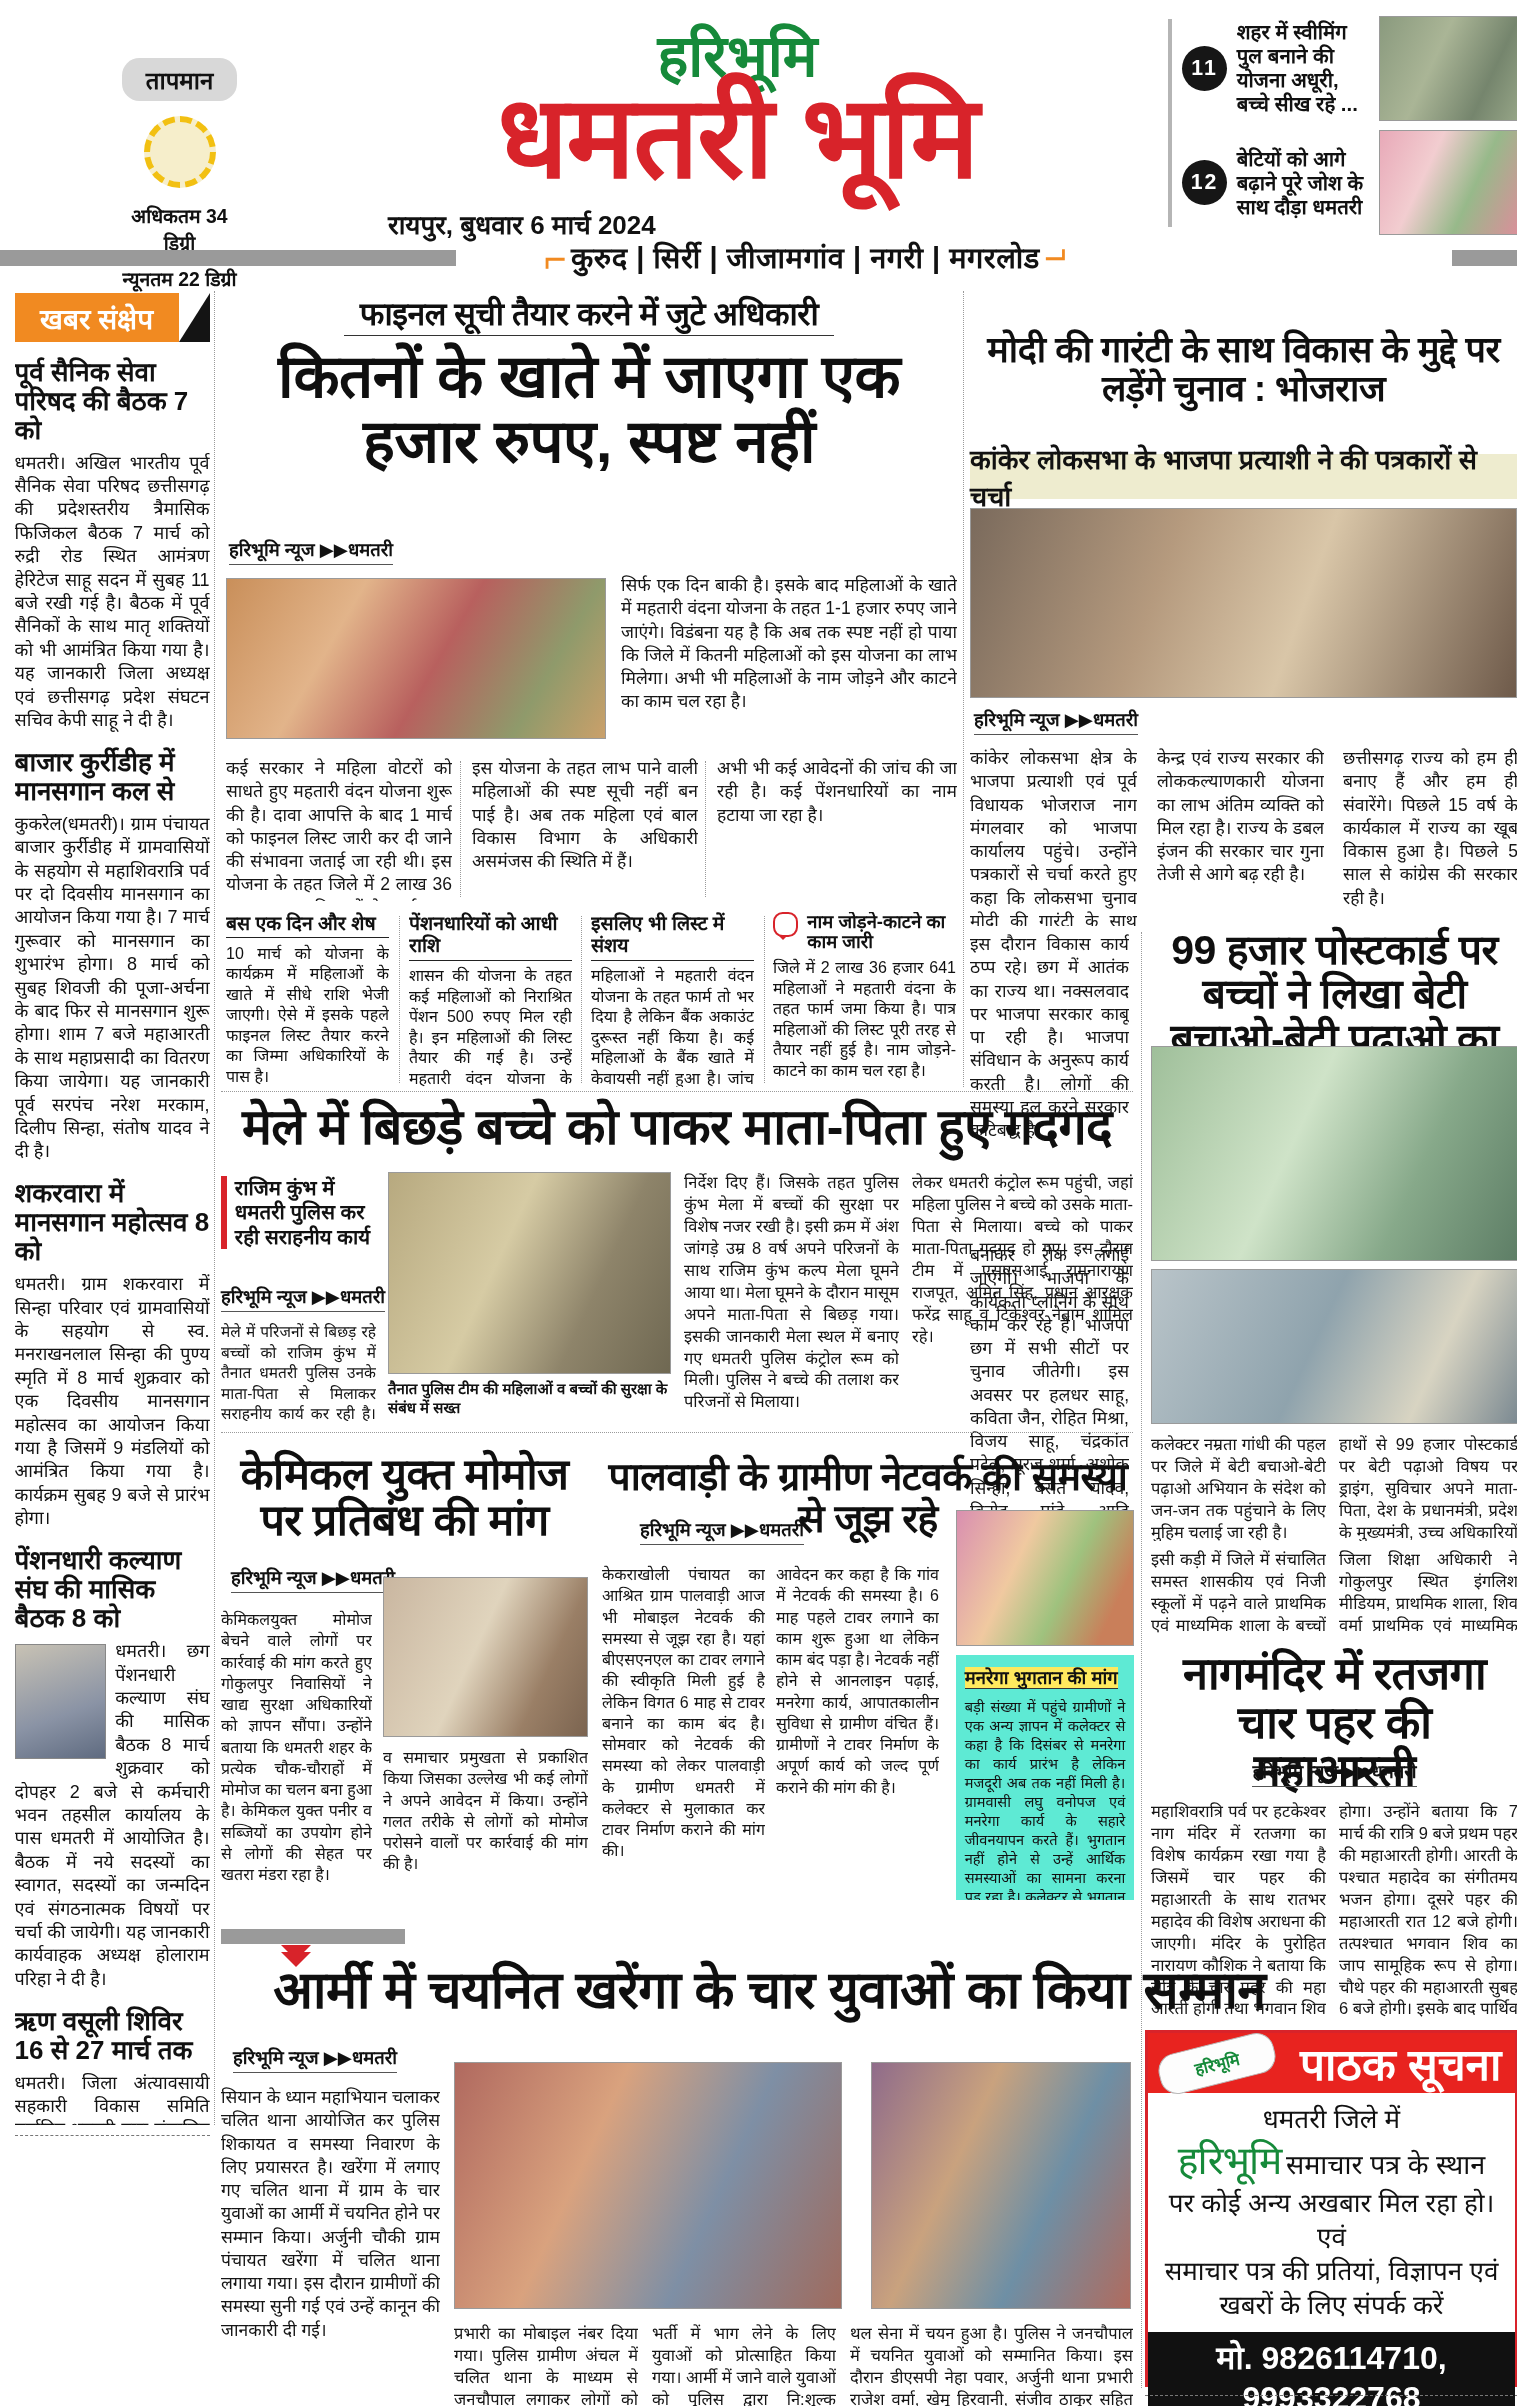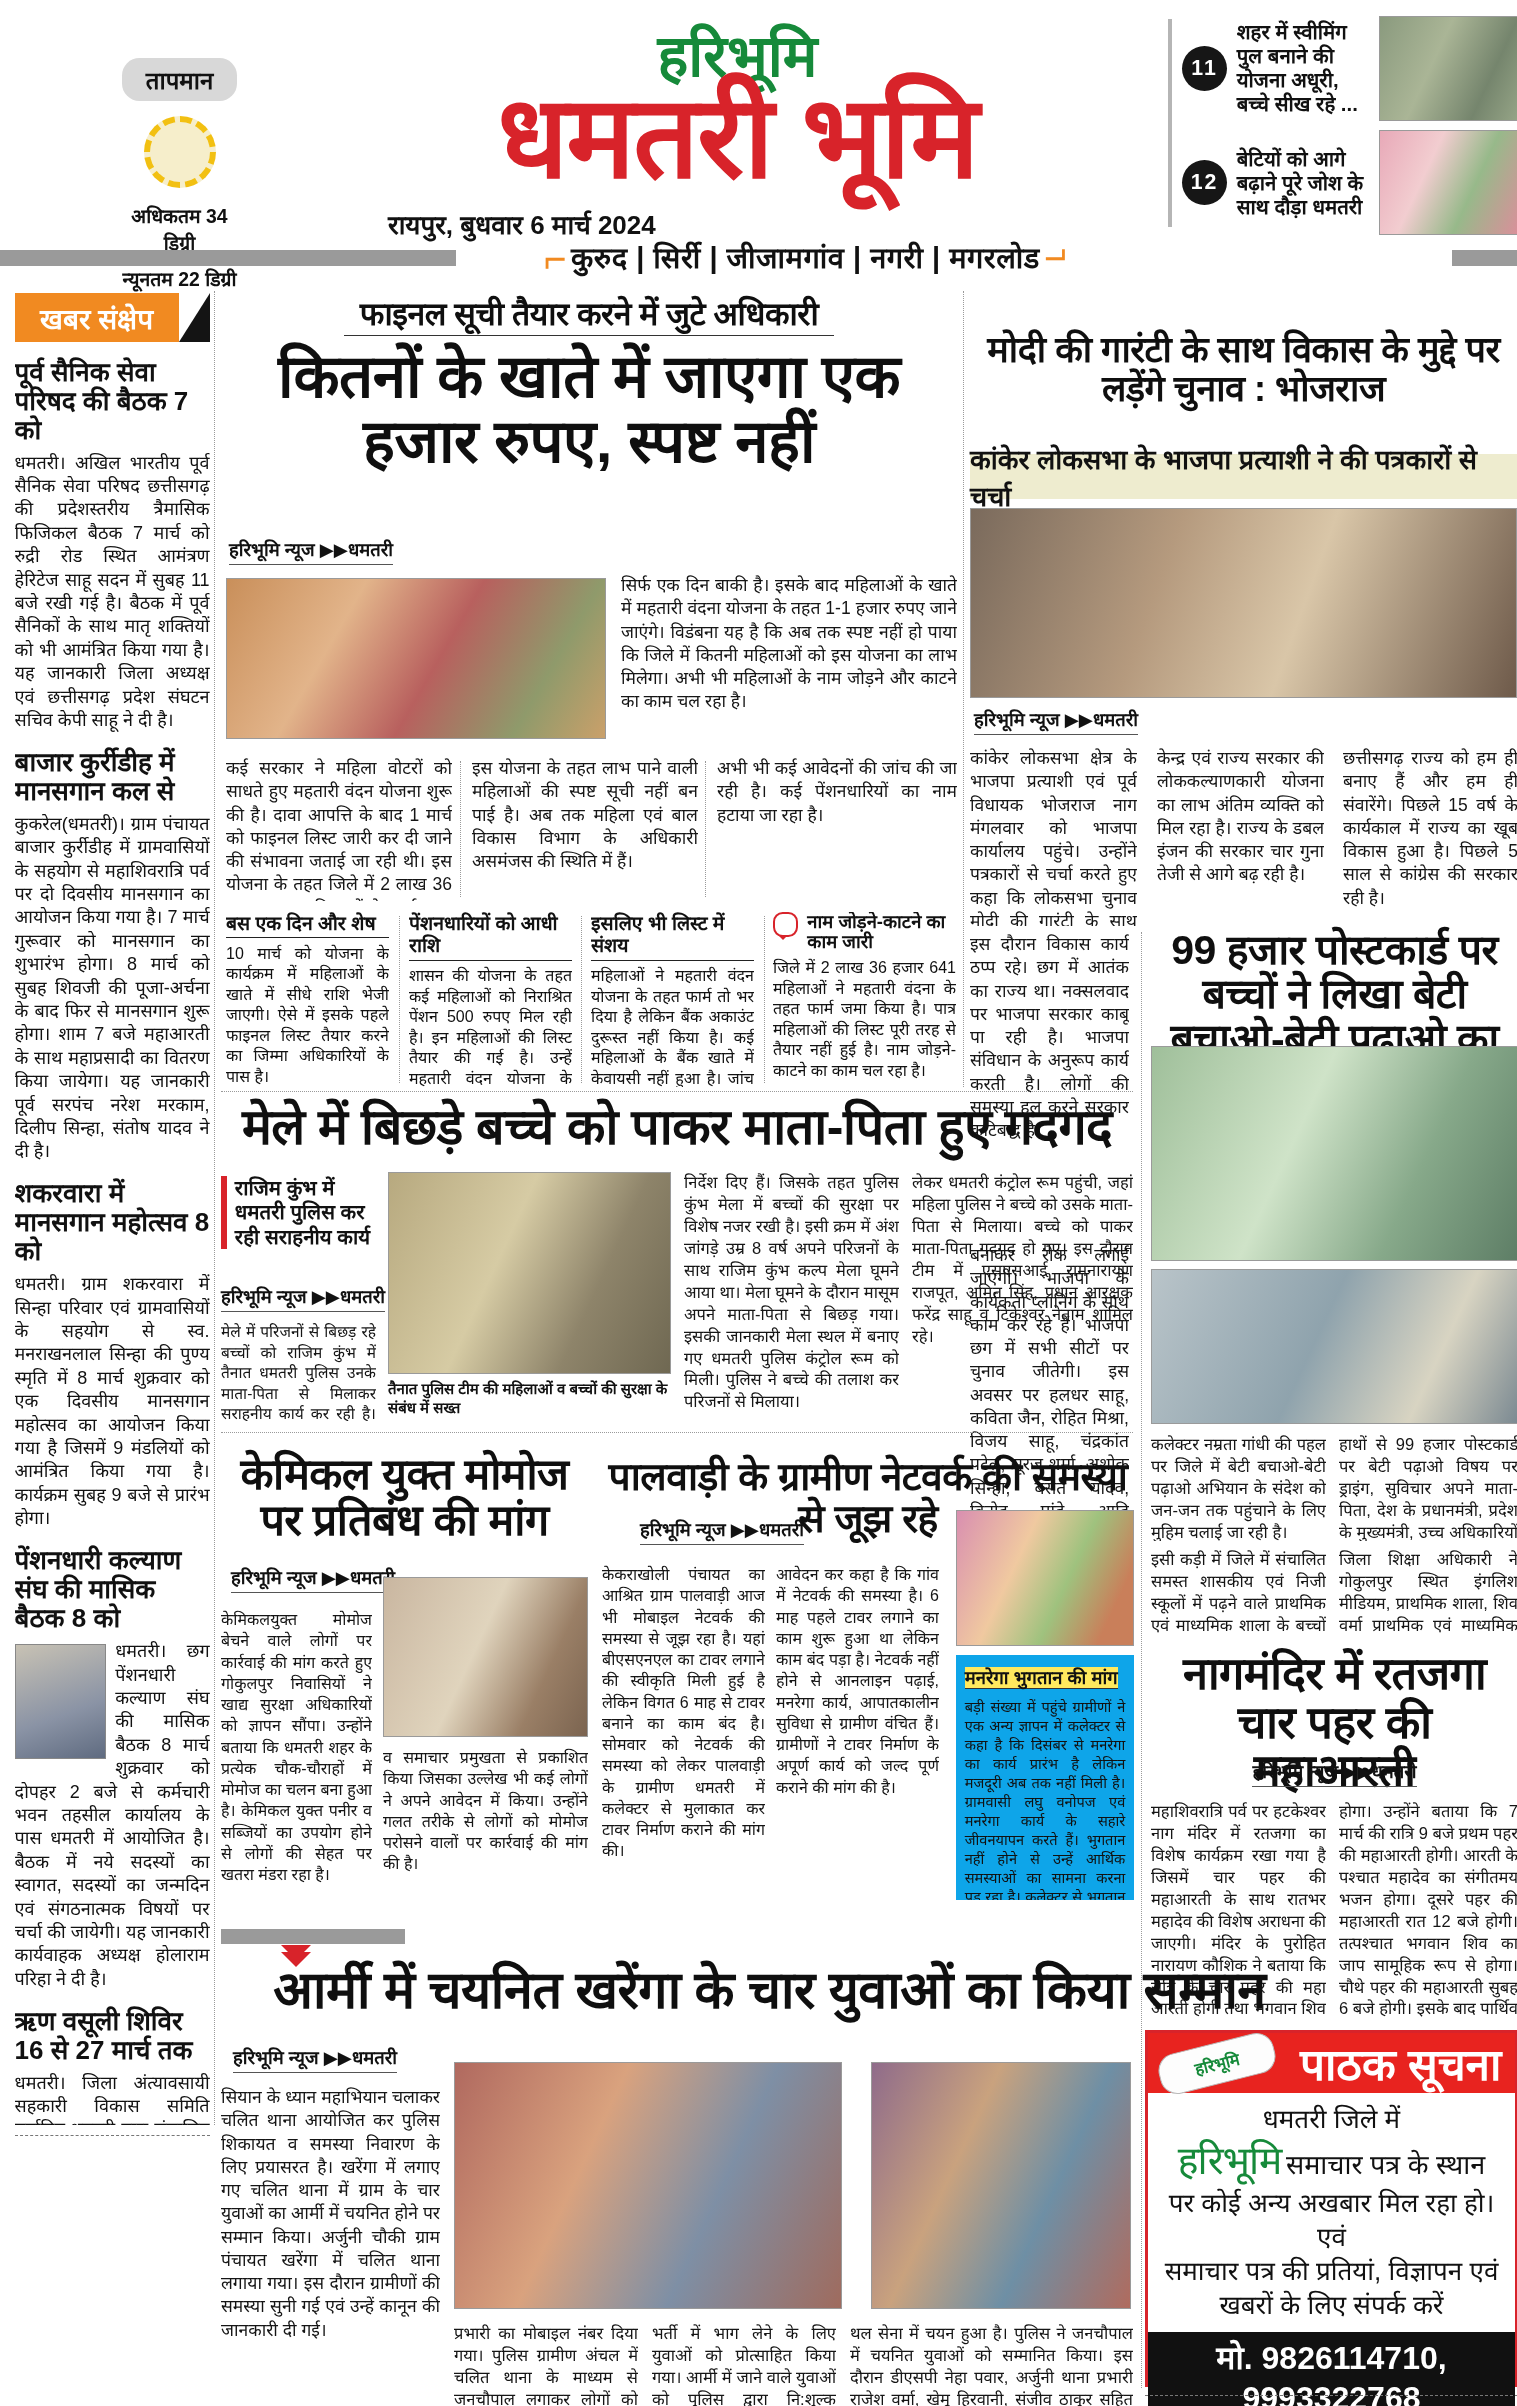--- a/index.html
+++ b/index.html
@@ -38,21 +38,21 @@
   .portrait{float:left;width:89px;height:113px;margin:3.9px 9.7px 3.9px 0;
             background:linear-gradient(160deg,#c8c2b4,#8a93a5 60%,#5f6b80);border:1px solid #888;}
   
   .ibox .t{font-size:19.4px;font-weight:bold;border-bottom:1.9px solid #222;padding-bottom:2.9px;margin-bottom:5.8px;line-height:1.15;}
   .ibox .b{font-size:16px;line-height:1.28;text-align:justify;}
   .chat{width:29px;height:21.3px;border:2.9px solid #d8232a;border-radius:9.7px;display:inline-block;position:relative;margin-right:5.8px;}
   .chat:after{content:"";position:absolute;left:3.9px;bottom:-8.7px;border:4.9px solid transparent;border-top-color:#d8232a;}
   .subhead-band{background:#eeeccf;font-weight:bold;font-size:27px;display:flex;align-items:center;justify-content:center;}
   .box-title-red{border-left:6.8px solid #d8232a;padding-left:7.8px;font-size:20.4px;font-weight:bold;line-height:1.2;}
   .caption{font-size:15px;font-weight:bold;line-height:1.25;}
-  .manrega{background:#0ea5e9;padding:8.7px;box-sizing:border-box;}
+  .manrega{background:#5eead4;padding:8.7px;box-sizing:border-box;}
   .manrega .t{background:#ffe95e;font-weight:bold;font-size:18.4px;display:inline;border-bottom:1.9px solid #333;line-height:1.5;}
   .manrega .b{font-size:14.6px;line-height:1.3;margin-top:6.8px;text-align:justify;}
   .red-kicker{color:#d8232a;font-weight:bold;font-size:32px;}
   .chev{width:0;height:0;border-left:15.5px solid transparent;border-right:15.5px solid transparent;border-top:15.5px solid #d8232a;}
   
   .pathak{border:3.9px solid #d8232a;background:#fff;box-sizing:border-box;}
   .pathak-hd{background:#e8231f;height:60px;display:flex;align-items:center;justify-content:flex-end;
              color:#fff;font-weight:bold;font-size:44px;padding-right:13.6px;position:relative;}
   .roll{position:absolute;left:9.7px;top:9.7px;width:116px;height:39px;background:#fdfdfd;border:1px solid #bbb;
         border-radius:17.5px;transform:rotate(-14deg);display:flex;align-items:center;justify-content:center;

